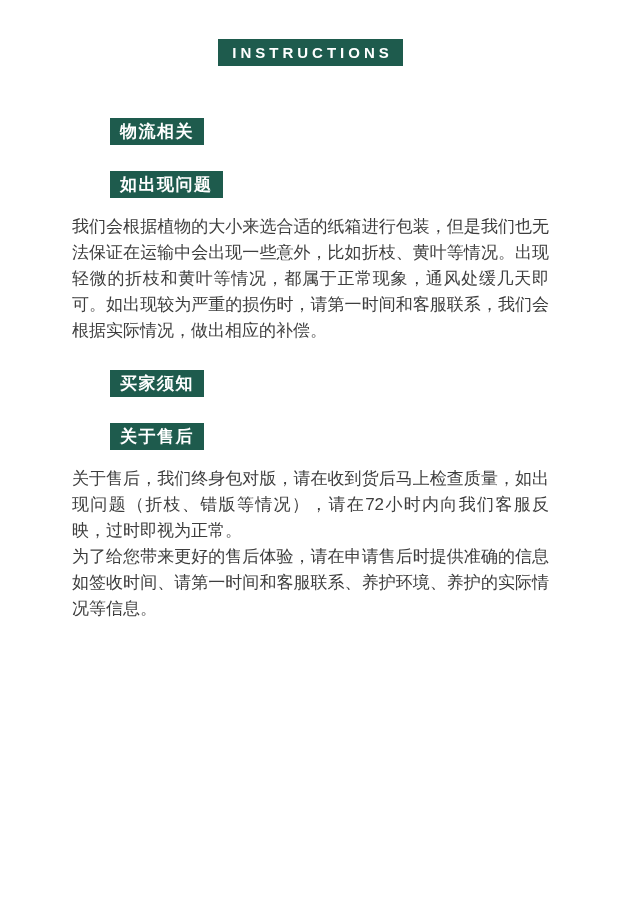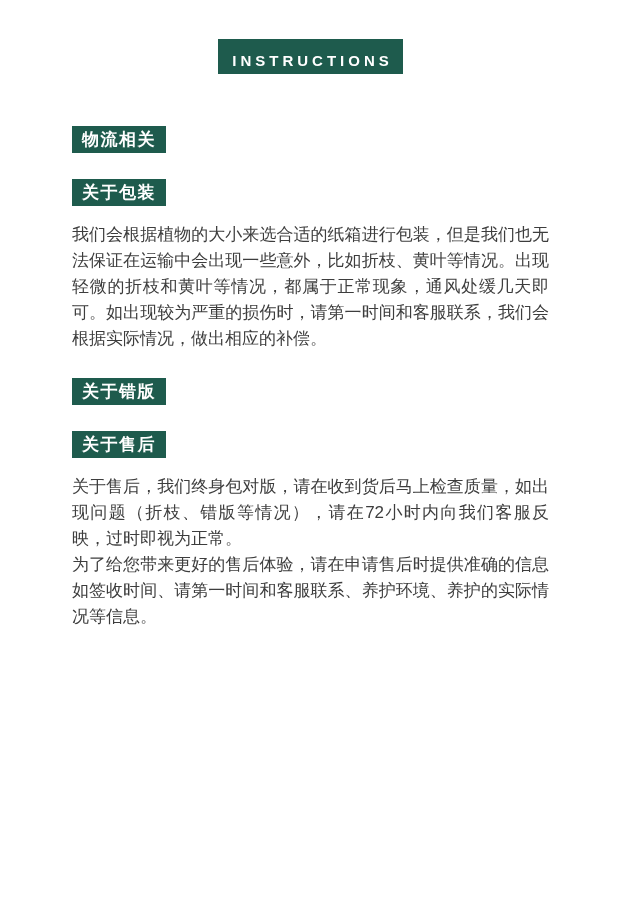--- a/index.html
+++ b/index.html
@@ -35,33 +35,34 @@
     text-align: center;
   }
   .title-badge {
     display: inline-block;
     background: var(--badge-bg, #1e5b4d);
     color: var(--badge-text, #ffffff);
     font-size: 15px;
     line-height: 19px;
     font-weight: bold;
     letter-spacing: 4px;
-    padding: 12px 10px 4px 14px;
+    padding: 4px 10px 4px 14px;
   }
   .section { margin-top: 26px; }
   .section.first { margin-top: 52px; }
   .sec-heading {
     display: inline-block;
     background: var(--badge-bg, #1e5b4d);
     color: var(--badge-text, #ffffff);
     font-size: 17px;
     line-height: 21px;
     font-weight: 600;
     letter-spacing: 1.5px;
     padding: 3px 10px;
+    margin-left: 38px;
   }
   .sec-body { margin-top: 16px; }
   .sec-body p {
     margin: 0;
     font-size: 17px;
     line-height: 26px;
     text-align: justify;
     color: var(--body-text, #3d3d3d);
   }
   .sec-body p + p { margin-top: 12px; }
@@ -75,28 +76,28 @@
 
   <div class="badge-row">
     <span class="title-badge">INSTRUCTIONS</span>
   </div>
 
   <div class="section first">
     <span class="sec-heading">物流相关</span>
   </div>
 
   <div class="section">
-    <span class="sec-heading">关于包装</span>
+    <span class="sec-heading">如出现问题</span>
     <div class="sec-body">
       <p>我们会根据植物的大小来选合适的纸箱进行包装，但是我们也无法保证在运输中会出现一些意外，比如折枝、黄叶等情况。出现轻微的折枝和黄叶等情况，都属于正常现象，通风处缓几天即可。如出现较为严重的损伤时，请第一时间和客服联系，我们会根据实际情况，做出相应的补偿。</p>
     </div>
   </div>
 
   <div class="section">
-    <span class="sec-heading">关于错版</span>
+    <span class="sec-heading">买家须知</span>
   </div>
 
   <div class="section">
     <span class="sec-heading">关于售后</span>
     <div class="sec-body">
       <p>关于售后，我们终身包对版，请在收到货后马上检查质量，如出现问题（折枝、错版等情况），请在72小时内向我们客服反映，过时即视为正常。</p>
       <p class="tight">为了给您带来更好的售后体验，请在申请售后时提供准确的信息如签收时间、请第一时间和客服联系、养护环境、养护的实际情况等信息。</p>
     </div>
   </div>
 

